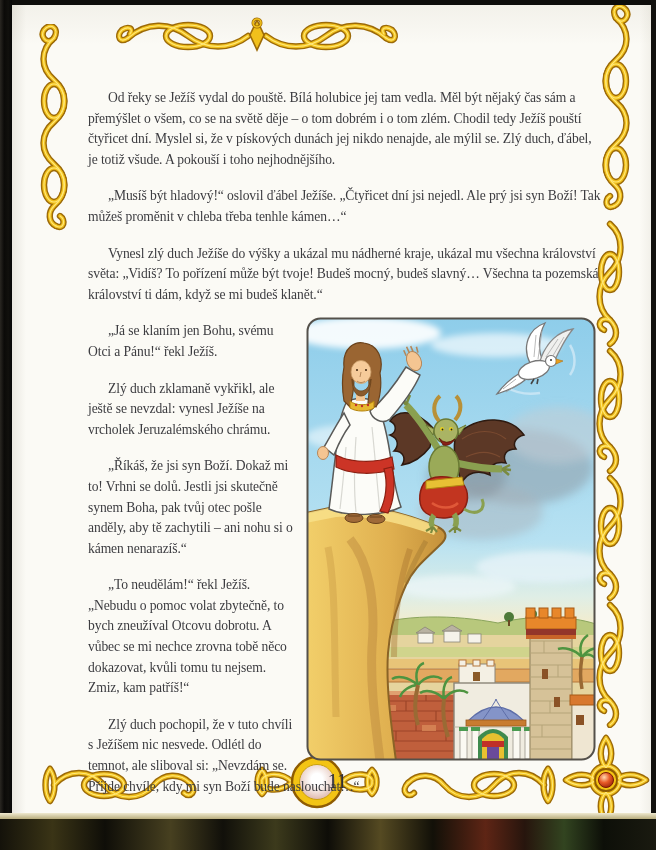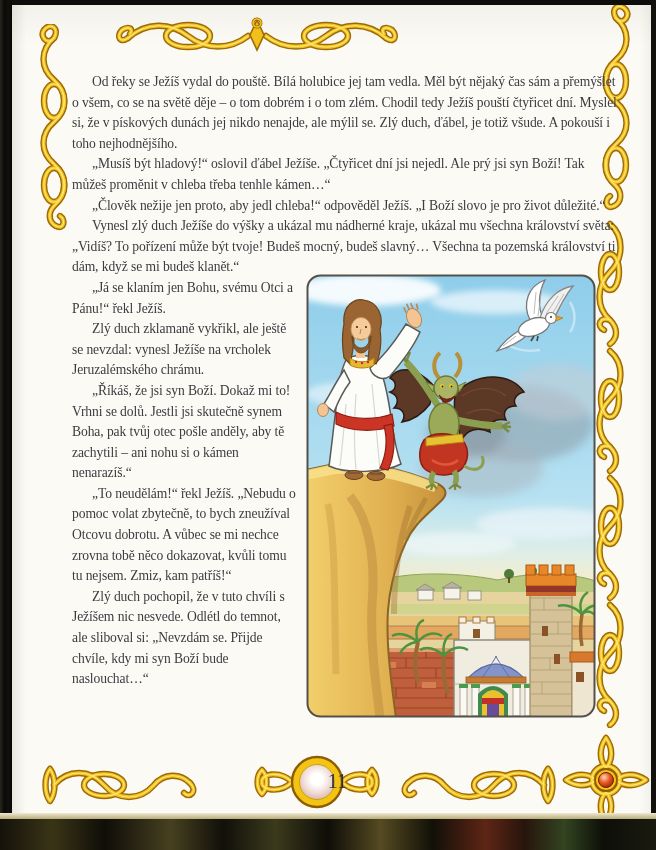--- a/index.html
+++ b/index.html
@@ -21,21 +21,21 @@
      linear-gradient(270deg, rgba(120,110,80,.10) 0, rgba(0,0,0,0) 16px),
      linear-gradient(180deg, rgba(130,120,90,.08), rgba(0,0,0,0) 45px);}
   
   .g1{fill:none;stroke:#9c6a08;stroke-width:6.4;stroke-linecap:round;stroke-linejoin:round;}
   .g2{fill:none;stroke:#f1c01c;stroke-width:3.6;stroke-linecap:round;stroke-linejoin:round;}
   .g3{fill:none;stroke:#ffe87a;stroke-width:1.1;stroke-linecap:round;stroke-linejoin:round;}
   .orn{position:absolute;z-index:2;}
   
   .text-area{position:absolute;left:72px;top:72px;width:546px;z-index:3;
      font-size:13.6px;line-height:20.6px;letter-spacing:-0.1px;color:#3c3c40;text-align:left;}
-  .text-area p{margin:0;text-indent:20px;}
+  .text-area p{margin:16px;text-indent:20px;}
   figure.pic{float:right;width:290px;height:444px;margin:-4px 22px 0 8px;padding:0;}
   figure.pic svg{display:block;width:290px;height:444px;}
   .pagenum{position:absolute;left:287px;top:770px;width:60px;text-align:right;z-index:4;
      font-size:20px;color:#2f2f38;}
 </style>
 </head>
 <body>
 
 <div class="scan">
 
@@ -167,21 +167,20 @@
       <use href="#orn-cross" class="g3"></use>
     <circle cx="44" cy="46" r="11" fill="#f3c414" stroke="#8f5c02" stroke-width="1.8"></circle>
     <circle cx="44" cy="46" r="7.5" fill="url(#gemgrad)" stroke="#7a1a06" stroke-width="1"></circle>
   </svg>
 
   <div class="pagenum">11</div>
 
   <div class="text-area">
     <p>Od řeky se Ježíš vydal do pouště. Bílá holubice jej tam vedla. Měl být nějaký čas sám a přemýšlet o všem, co se na světě děje – o tom dobrém i o tom zlém. Chodil tedy Ježíš pouští čtyřicet dní. Myslel si, že v pískových dunách jej nikdo nenajde, ale mýlil se. Zlý duch, ďábel, je totiž všude. A pokouší i toho nejhodnějšího.</p>
     <p>„Musíš být hladový!“ oslovil ďábel Ježíše. „Čtyřicet dní jsi nejedl. Ale prý jsi syn Boží! Tak můžeš proměnit v chleba třeba tenhle kámen…“</p>
-    <p>„Člověk nežije jen proto, aby jedl chleba!“ odpověděl Ježíš. „I Boží slovo je pro život důležité.“</p>
     <p>Vynesl zlý duch Ježíše do výšky a ukázal mu nádherné kraje, ukázal mu všechna království světa: „Vidíš? To pořízení může být tvoje! Budeš mocný, budeš slavný… Všechna ta pozemská království ti dám, když se mi budeš klanět.“</p>
 
     <figure class="pic" aria-label="Ježíš v bílém rouchu s červenou šerpou zvedá ruku proti zelenému ďáblovi s netopýřími křídly na okraji pískovcového útesu; bílá holubice letí nad městem s chrámem, hradbami a věží.">
       <svg viewBox="0 0 290 444">
         <defs>
           <linearGradient id="sky" x1="0" y1="0" x2="0" y2="1">
             <stop offset="0" stop-color="#8ecdea"></stop>
             <stop offset="0.5" stop-color="#b6e1f2"></stop>
             <stop offset="0.63" stop-color="#dfeee6"></stop>
             <stop offset="0.70" stop-color="#f6ecca"></stop>

